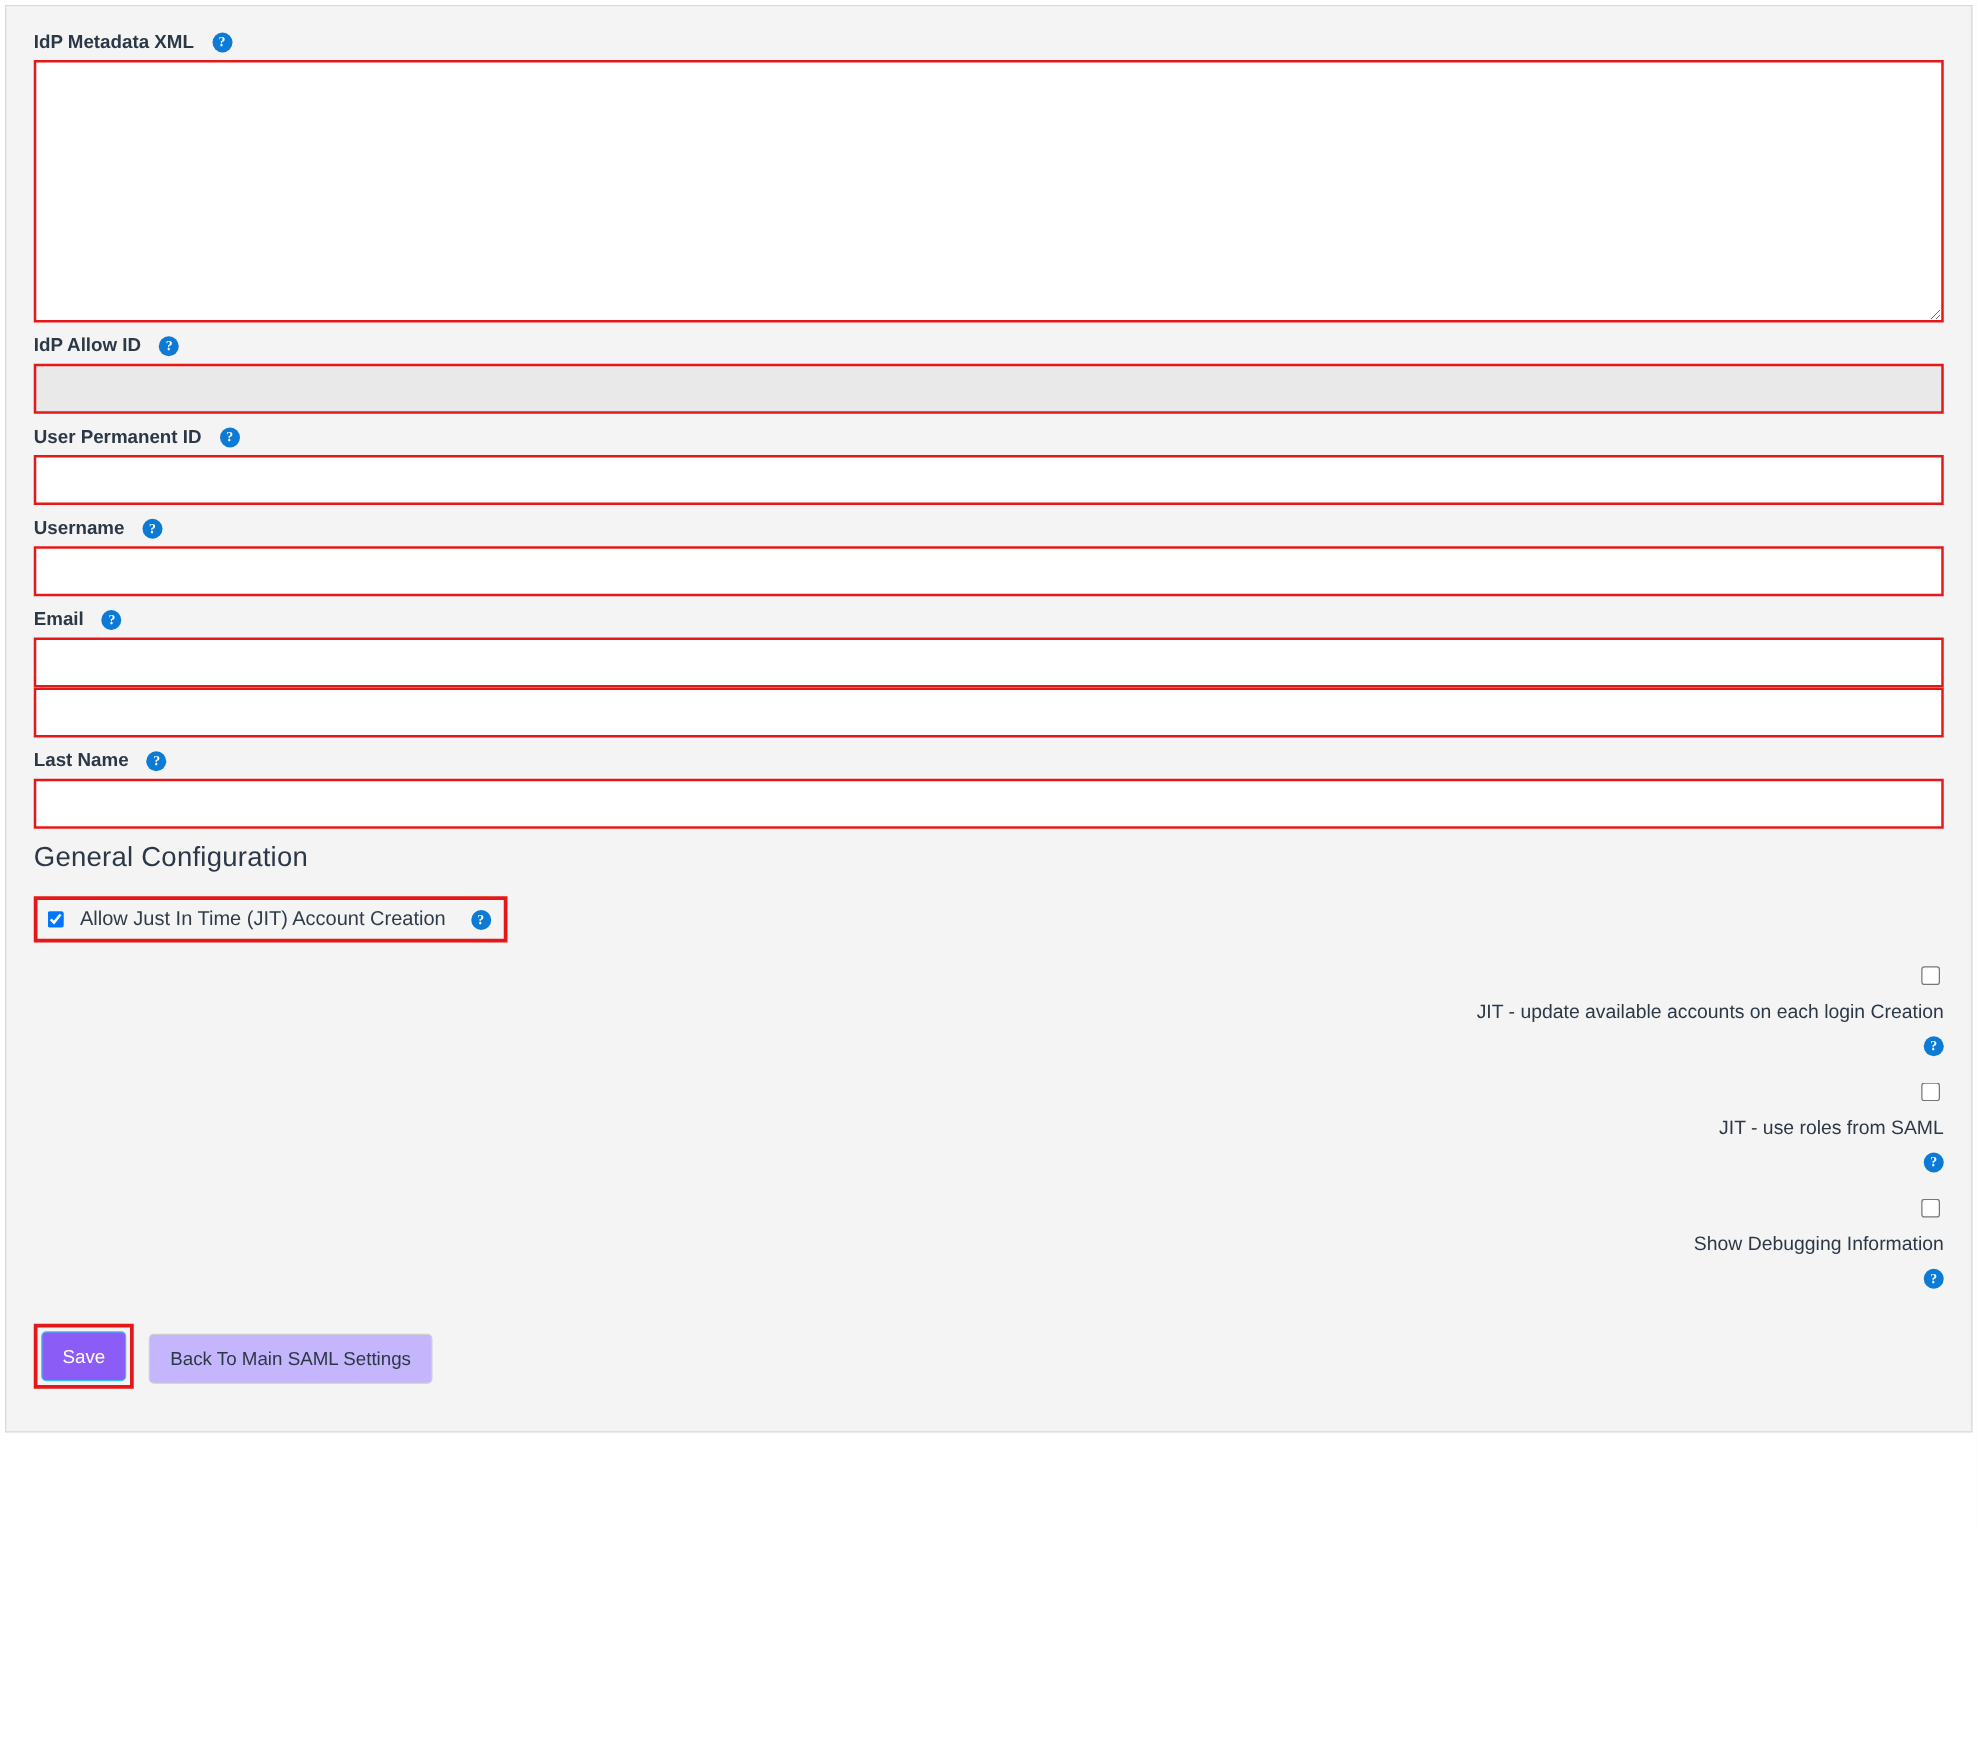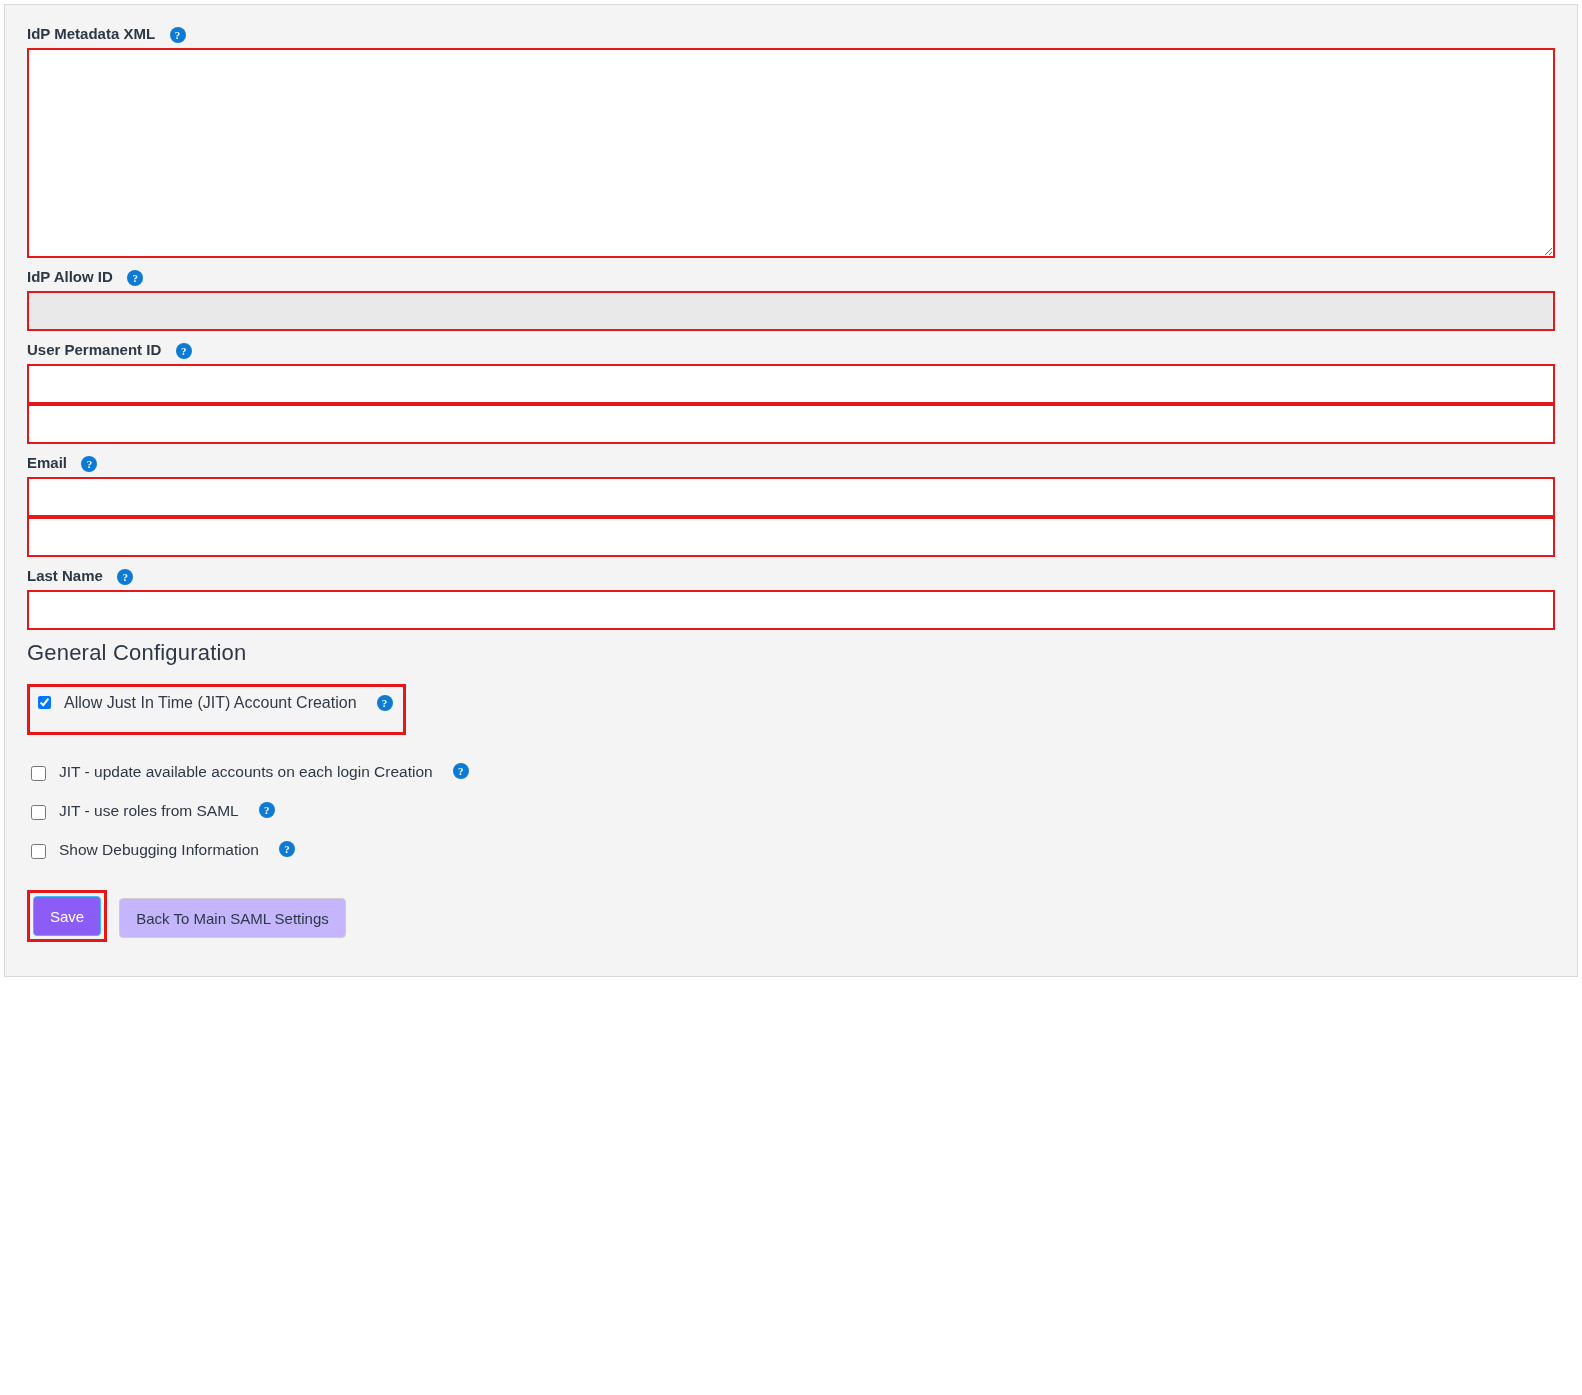--- a/index.html
+++ b/index.html
@@ -52,39 +52,40 @@
     font-size: 15px;
     padding: 8px;
     outline: none;
     display: block;
   }
   textarea.req { height: 210px; resize: both; }
   input.req { height: 40px; }
   input.req.readonly { background: #e9e9e9; }
   .check-row {
     display: flex;
-    align-items: flex-start;
+    align-items: flex-end;
     gap: 10px;
-    margin: 14px 0 18px 0;
+    margin: 2px 0 18px 0;
     font-size: 15.5px;
     color: #2d3846;
+    flex-direction: column;
   }
   .check-row input[type=checkbox] {
     width: 15px; height: 15px;
     accent-color: #6c6c6c;
   }
   .hl {
     border: 3px solid #e41818;
     padding: 4px 8px;
     display: inline-flex;
     align-items: center;
     gap: 10px;
     margin: 10px 0 14px 0;
   }
-  .hl.jit { padding: 6px 10px 20px 4px; }
+  .hl.jit { padding: 6px 10px 6px 4px; }
   .btn-row { display: flex; align-items: center; gap: 12px; }
   .btn {
     height: 40px;
     padding: 0 16px;
     font-size: 15px;
     border-radius: 4px;
     cursor: pointer;
     display: inline-flex;
     align-items: center;
     border: 1px solid #cfcfcf;
@@ -118,20 +119,24 @@
   <input class="req readonly" readonly="" value="" style="">
 
   
 
   <div>
     <span class="field-label">User Permanent ID</span>
     <span class="help-icon">?</span>
   </div>
   <input class="req" value="" style="">
 
+  <div>
+    <span class="field-label">Username</span>
+    <span class="help-icon">?</span>
+  </div>
   <input class="req" value="" style="">
 
   <div>
     <span class="field-label">Email</span>
     <span class="help-icon">?</span>
   </div>
   <input class="req" value="" style="">
 
   <input class="req" value="" style="">
 

